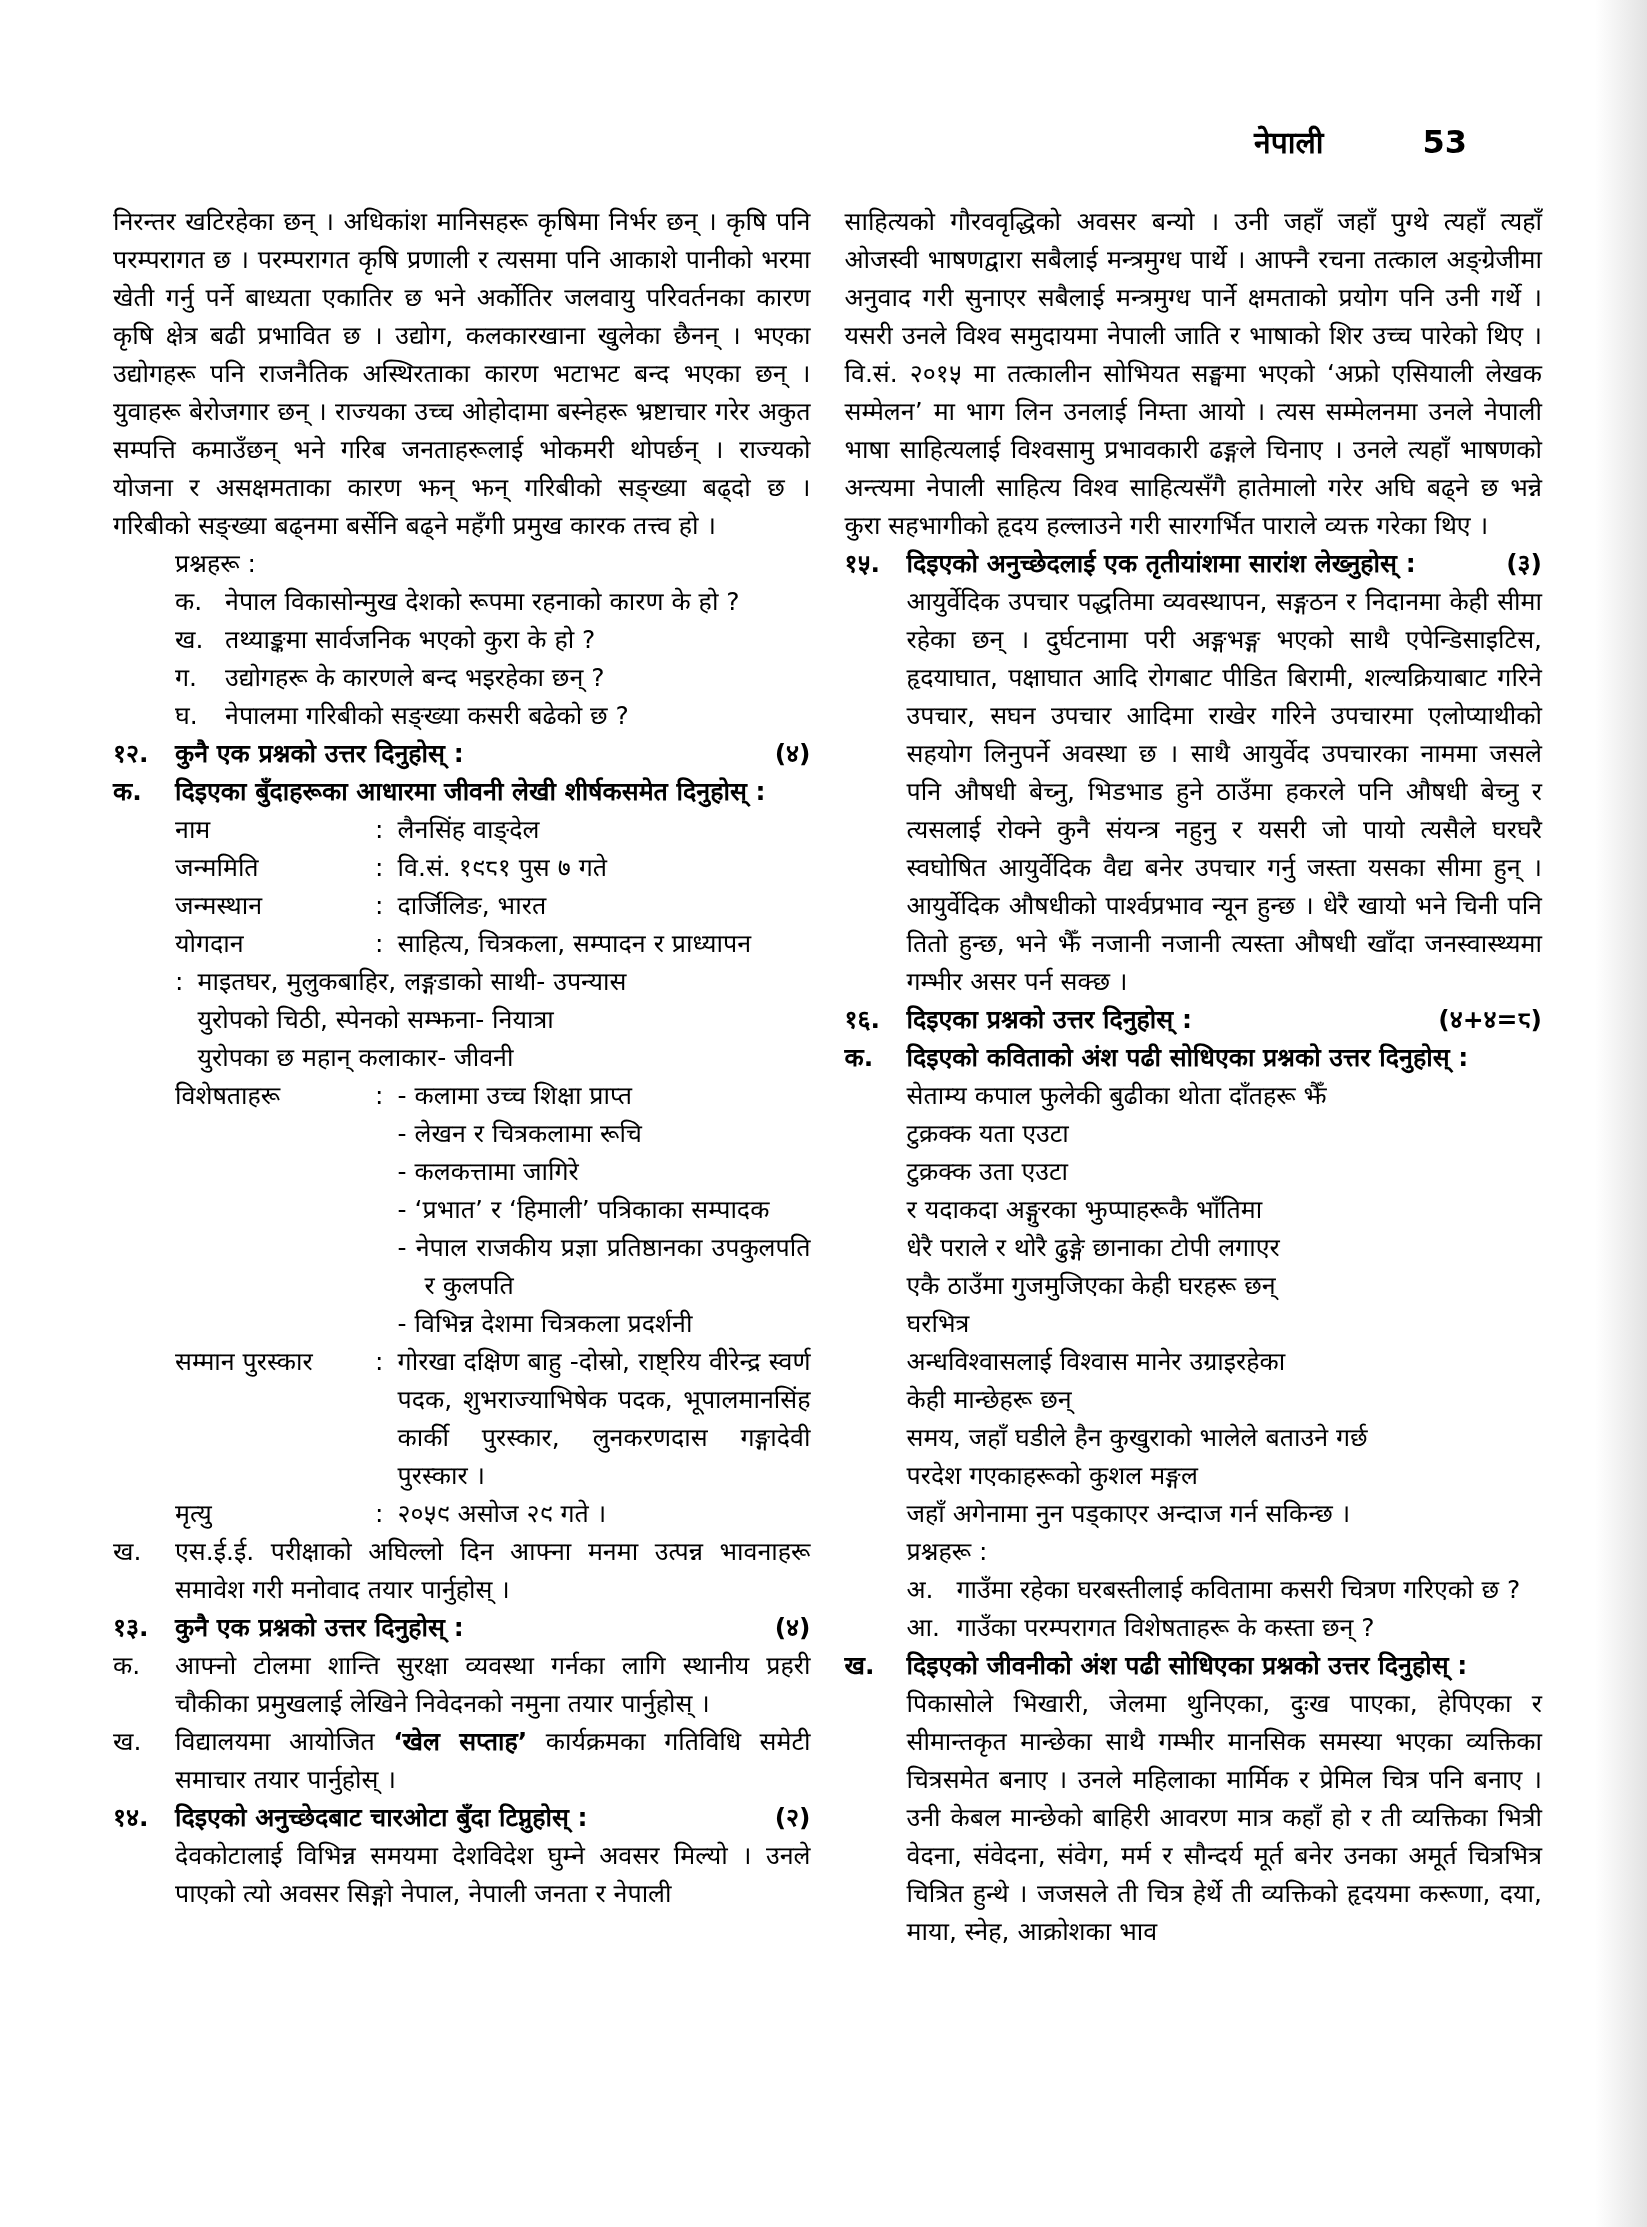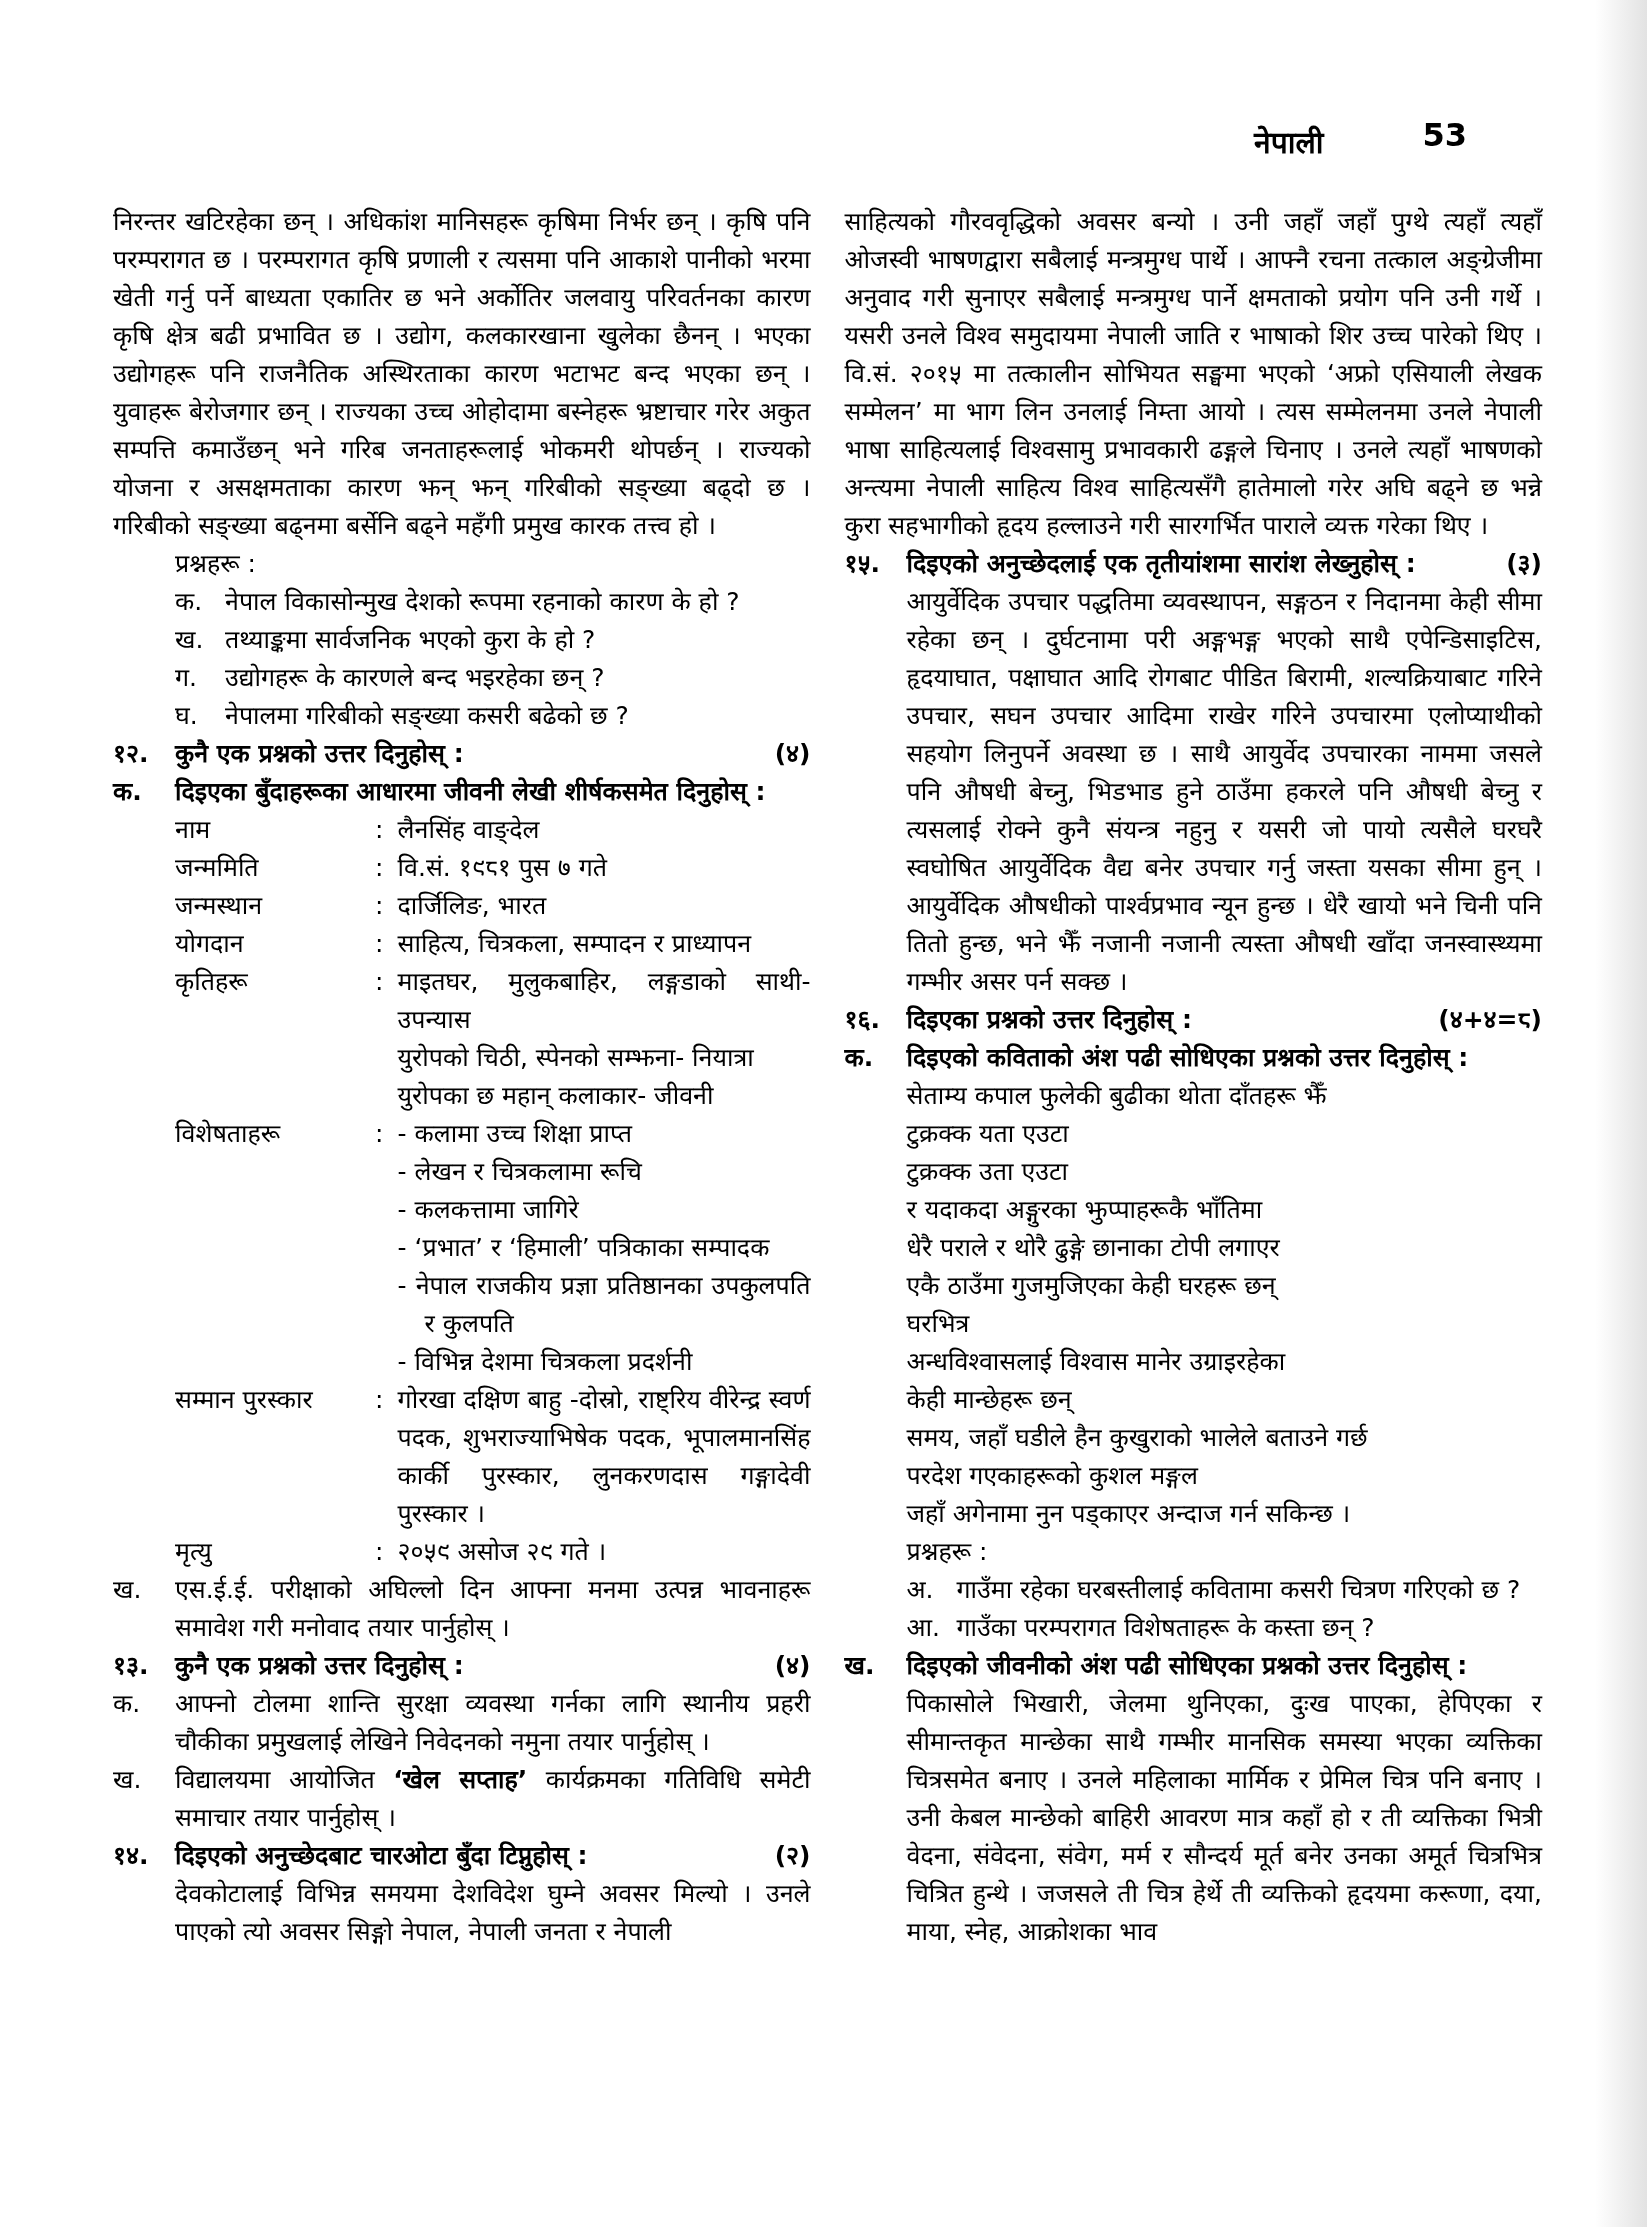--- a/index.html
+++ b/index.html
@@ -18,21 +18,21 @@
     pointer-events:none;
   }
   .page { position:absolute; inset:0; padding:113px 106px 22.6px 113px; }
 
   .header { position:relative; height:60px; }
   .header .subject {
     position:absolute; left:1141px; top:7.5px;
     font-weight:700; font-size:30px;
   }
   .header .pageno {
-    position:absolute; right:75px; top:3px;
+    position:absolute; right:75px; top:10px;
     font-weight:700; font-size:32px;
     font-family:"DejaVu Sans","Liberation Sans",sans-serif;
   }
 
   .columns { display:flex; gap:34px; margin-top:30px; }
   .col { width:698px; line-height:38px; }
 
   .para { text-align:justify; }
   .sub  { padding-left:62px; }
 
@@ -128,21 +128,20 @@
         </div>
       </div>
       <div class="bio-row">
         <span class="bio-label">योगदान</span>
         <span class="bio-colon">:</span>
         <div class="bio-value">
           <div class="vline">साहित्य, चित्रकला, सम्पादन र प्राध्यापन</div>
         </div>
       </div>
       <div class="bio-row">
-        <span class="bio-label">कृतिहरू</span>
         <span class="bio-colon">:</span>
         <div class="bio-value">
           <div class="vline">माइतघर, मुलुकबाहिर, लङ्गडाको साथी- उपन्यास</div>
           <div class="vline">युरोपको चिठी, स्पेनको सम्झना- नियात्रा</div>
           <div class="vline">युरोपका छ महान् कलाकार- जीवनी</div>
         </div>
       </div>
       <div class="bio-row">
         <span class="bio-label">विशेषताहरू</span>
         <span class="bio-colon">:</span>

